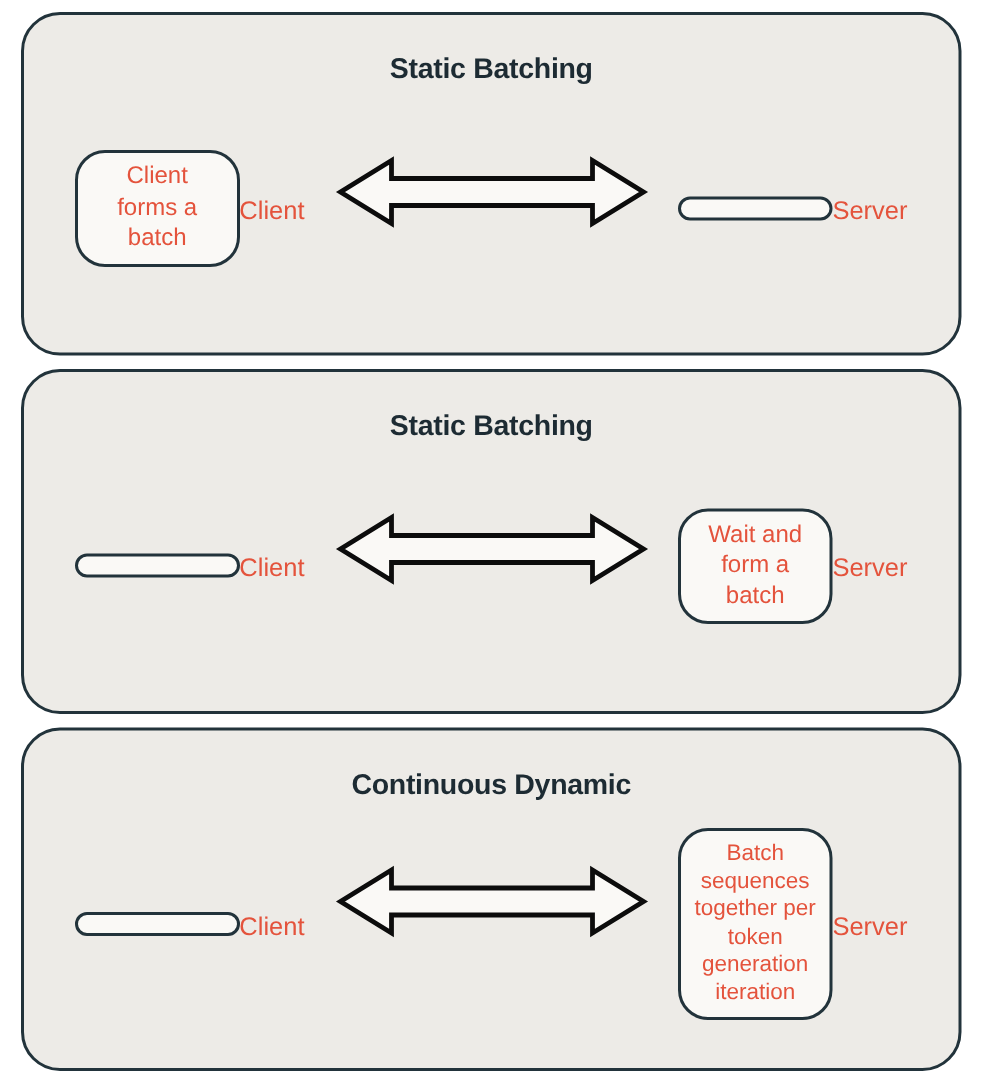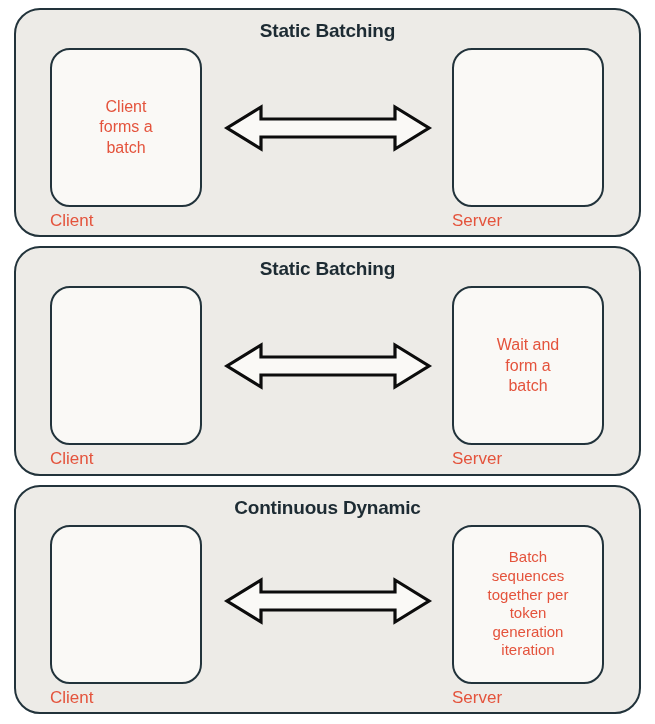--- a/index.html
+++ b/index.html
@@ -38,21 +38,21 @@
     box-sizing: border-box;
     overflow: hidden;
   }
 
   .panel-title {
     text-align: center;
     font-size: 19px;
     font-weight: bold;
     color: #1d2b33;
     letter-spacing: -0.2px;
-    margin: 0;
+    margin: 16px;
     padding-top: 11px;
     line-height: 1.1;
     user-select: none;
   }
 
   
   .panel-body {
     position: absolute;
     left: 0;
     right: 0;
@@ -61,22 +61,22 @@
     display: flex;
     align-items: stretch;
     justify-content: space-between;
     padding: 0 34px;
     box-sizing: border-box;
   }
 
   .node-col {
     width: 153px;
     display: flex;
-    flex-direction: column;
-    align-items: flex-start;
+    flex-direction: row;
+    align-items: center;
     justify-content: flex-start;
   }
 
   .node-box {
     width: 152px;
     flex: 1 1 auto;
     background: #faf9f6;
     border: 2px solid #22333b;
     border-radius: 20px;
     box-sizing: border-box;

